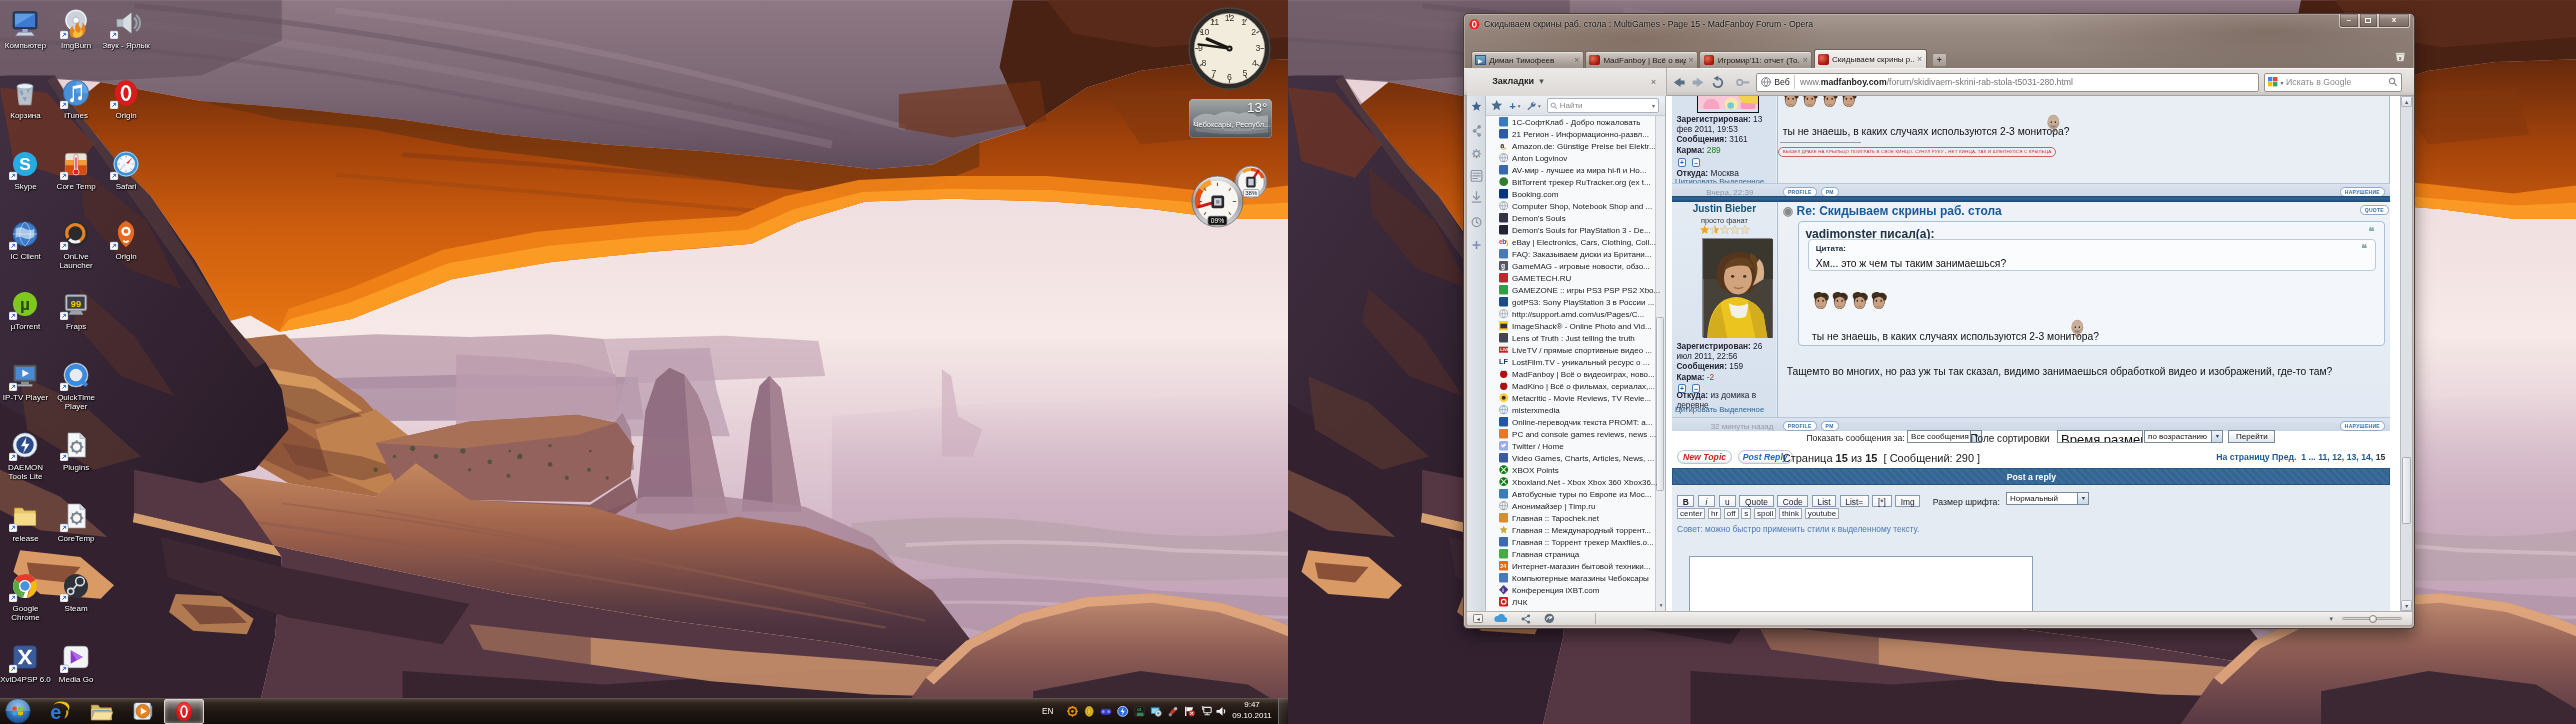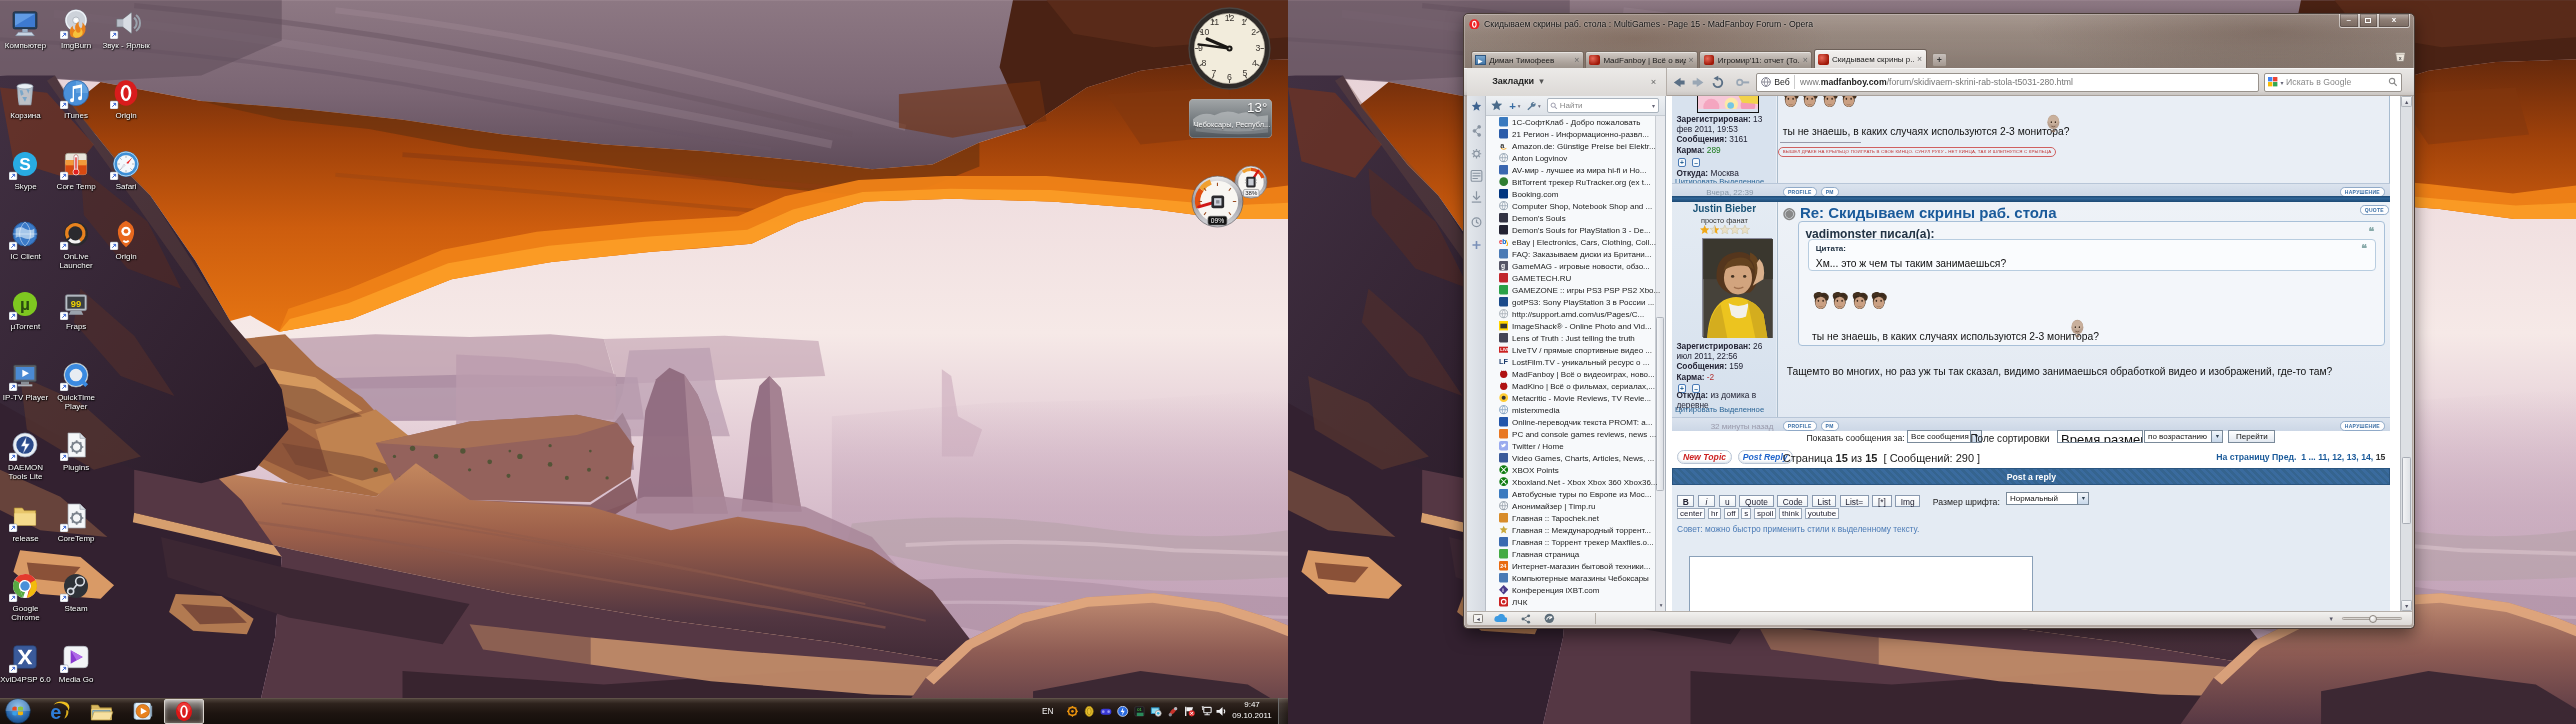--- a/index.html
+++ b/index.html
@@ -1177,21 +1177,21 @@
               <path d="M84,30 Q94,40 90,60 L74,70 Q84,50 80,36 Z" fill="#d9b08c"></path>
               <path d="M6,148 Q8,106 30,92 Q45,84 58,88 Q80,94 90,112 L96,148 Z" fill="#ecc41f"></path>
               <path d="M38,96 Q52,104 68,96 L64,116 Q52,122 42,114 Z" fill="#f2f0ea"></path>
               <path d="M6,148 Q10,110 26,98 L36,148 Z" fill="#d4ad1e"></path>
               <path d="M96,148 L90,112 Q80,96 66,92 L78,148 Z" fill="#d4ad1e"></path>
             </svg></div>
   <div class="abs pinfo" style="left:10.7px;top:245px"><b>Зарегистрирован:</b> 26<br>июл 2011, 22:56<br><b>Сообщения:</b> 159<br><b>Карма:</b> <span style="color:#b03030">-2</span></div>
   <div class="abs" style="left:12px;top:287px"><span class="pm1">+</span><span class="pm1" style="margin-left:5.4px">–</span></div>
   <div class="abs pinfo" style="left:10.7px;top:294px"><b>Откуда:</b> из домика в<br>деревне</div>
   <div class="abs" style="left:9.4px;top:309px;color:#2a6496;font-size:7.7px">Цитировать Выделенное</div>
-  <div class="abs" style="left:117px;top:108px;font-size:15px;font-weight:bold;color:#1a5a9a"><span style="color:#888">◉</span> Re: Скидываем скрины раб. стола</div>
+  <div class="abs" style="left:117px;top:108px;font-size:12px;font-weight:bold;color:#1a5a9a"><span style="color:#888">◉</span> Re: Скидываем скрины раб. стола</div>
   <span class="pill abs" style="left:694px;top:109px">QUOTE</span>
   <div class="abs qbox" style="left:132px;top:125px;width:587px;height:125px">
     <div class="abs" style="left:6.7px;top:4.7px;font-size:12px;font-weight:bold;color:#234">vadimonster писал(а):</div>
     <div class="abs qq" style="right:9.4px;top:2.7px">❝</div>
     <div class="abs qbox2" style="left:9.4px;top:17.4px;width:568px;height:32px">
       <div class="abs" style="left:6.7px;top:4px;font-size:8px;font-weight:bold;color:#234">Цитата:</div>
       <div class="abs qq" style="right:8px;top:2px">❝</div>
       <div class="abs ptext" style="left:6.7px;top:17.4px">Хм... это ж чем ты таким занимаешься?</div>
     </div>
     <div class="abs" style="left:12px;top:70px"><svg width="19.5" height="21" viewBox="0 0 29 31">

